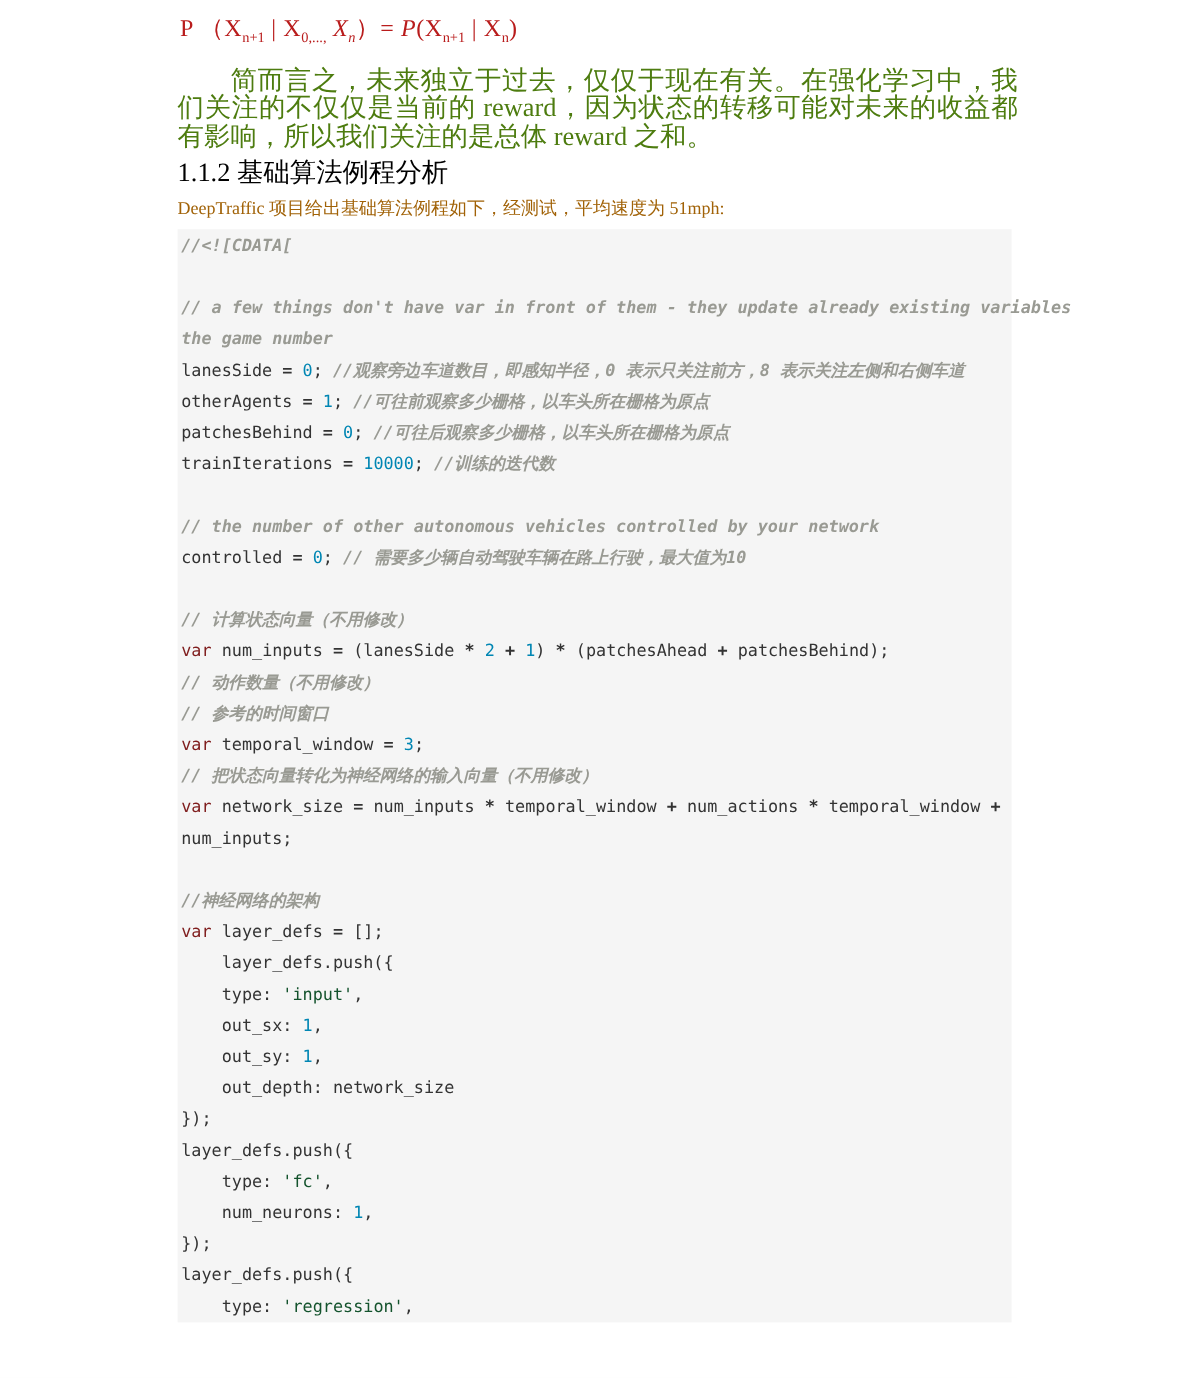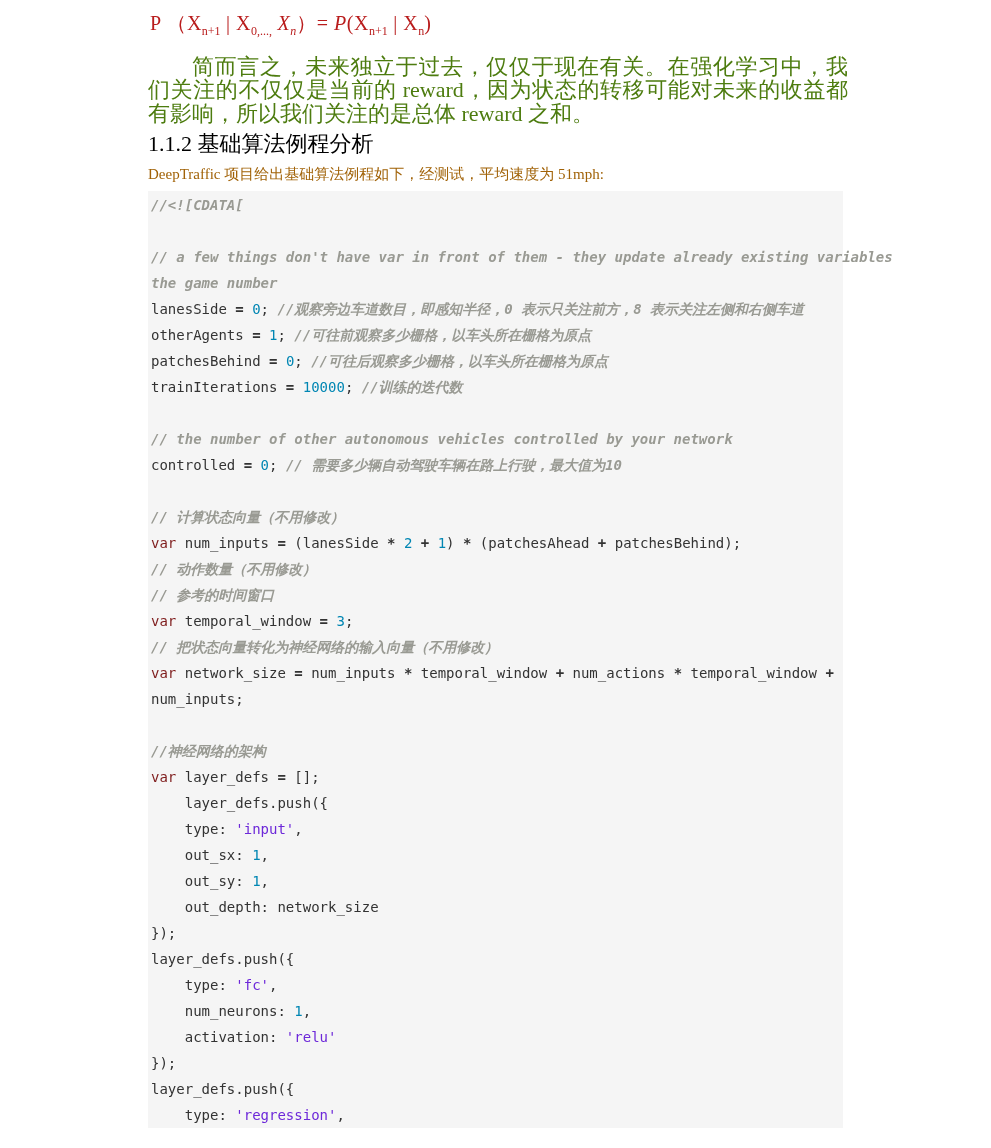--- a/index.html
+++ b/index.html
@@ -61,21 +61,21 @@
     overflow: visible;
   }
   .code-line {
     white-space: pre;
     height: 26px;
   }
   .tok-p { color: #333333; }
   .tok-k { color: #7f1d1d; font-weight: normal; }
   .tok-o { color: #333333; font-weight: bold; }
   .tok-n { color: #0086b3; }
-  .tok-s { color: #6d28d9; }
+  .tok-s { color: #14532d; }
   .tok-c { color: #999a93; font-style: italic; font-weight: bold; }
 </style>
 </head>
 <body>
 
 <div class="content">
   <div class="formula"><span class="">P （X</span><span class="sub ">n+1</span><span class=""> | X</span><span class="sub ">0,...,</span><span class="it"> X</span><span class="sub it">n</span><span class="">）= </span><span class="it">P</span><span class="">(X</span><span class="sub ">n+1</span><span class=""> | X</span><span class="sub ">n</span><span class="">)</span></div>
   <div class="paragraph">简而言之，未来独立于过去，仅仅于现在有关。在强化学习中，我们关注的不仅仅是当前的 reward，因为状态的转移可能对未来的收益都有影响，所以我们关注的是总体 reward 之和。</div>
   <div class="heading">1.1.2 基础算法例程分析</div>
   <div class="intro">DeepTraffic 项目给出基础算法例程如下，经测试，平均速度为 51mph:</div>
@@ -105,18 +105,17 @@
       <div class="code-line"><span class="tok-k">var</span><span class="tok-p"> layer_defs </span><span class="tok-o">=</span><span class="tok-p"> [];</span></div>
       <div class="code-line"><span class="tok-p">    layer_defs.push({</span></div>
       <div class="code-line"><span class="tok-p">    type: </span><span class="tok-s">'input'</span><span class="tok-p">,</span></div>
       <div class="code-line"><span class="tok-p">    out_sx: </span><span class="tok-n">1</span><span class="tok-p">,</span></div>
       <div class="code-line"><span class="tok-p">    out_sy: </span><span class="tok-n">1</span><span class="tok-p">,</span></div>
       <div class="code-line"><span class="tok-p">    out_depth: network_size</span></div>
       <div class="code-line"><span class="tok-p">});</span></div>
       <div class="code-line"><span class="tok-p">layer_defs.push({</span></div>
       <div class="code-line"><span class="tok-p">    type: </span><span class="tok-s">'fc'</span><span class="tok-p">,</span></div>
       <div class="code-line"><span class="tok-p">    num_neurons: </span><span class="tok-n">1</span><span class="tok-p">,</span></div>
-      <div class="code-line"><span class="tok-p">    activation: </span><span class="tok-s">'relu'</span></div>
       <div class="code-line"><span class="tok-p">});</span></div>
       <div class="code-line"><span class="tok-p">layer_defs.push({</span></div>
       <div class="code-line"><span class="tok-p">    type: </span><span class="tok-s">'regression'</span><span class="tok-p">,</span></div>
     </div>
 </div>
 
 </body></html>

